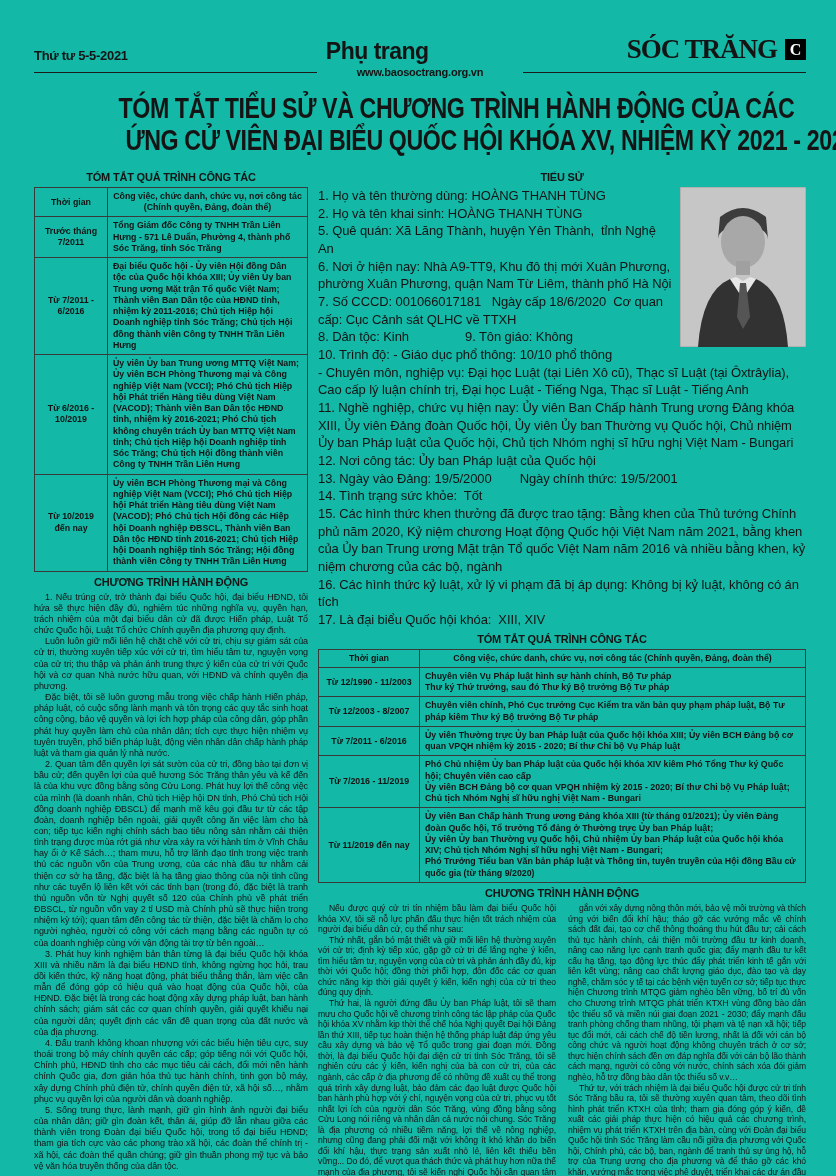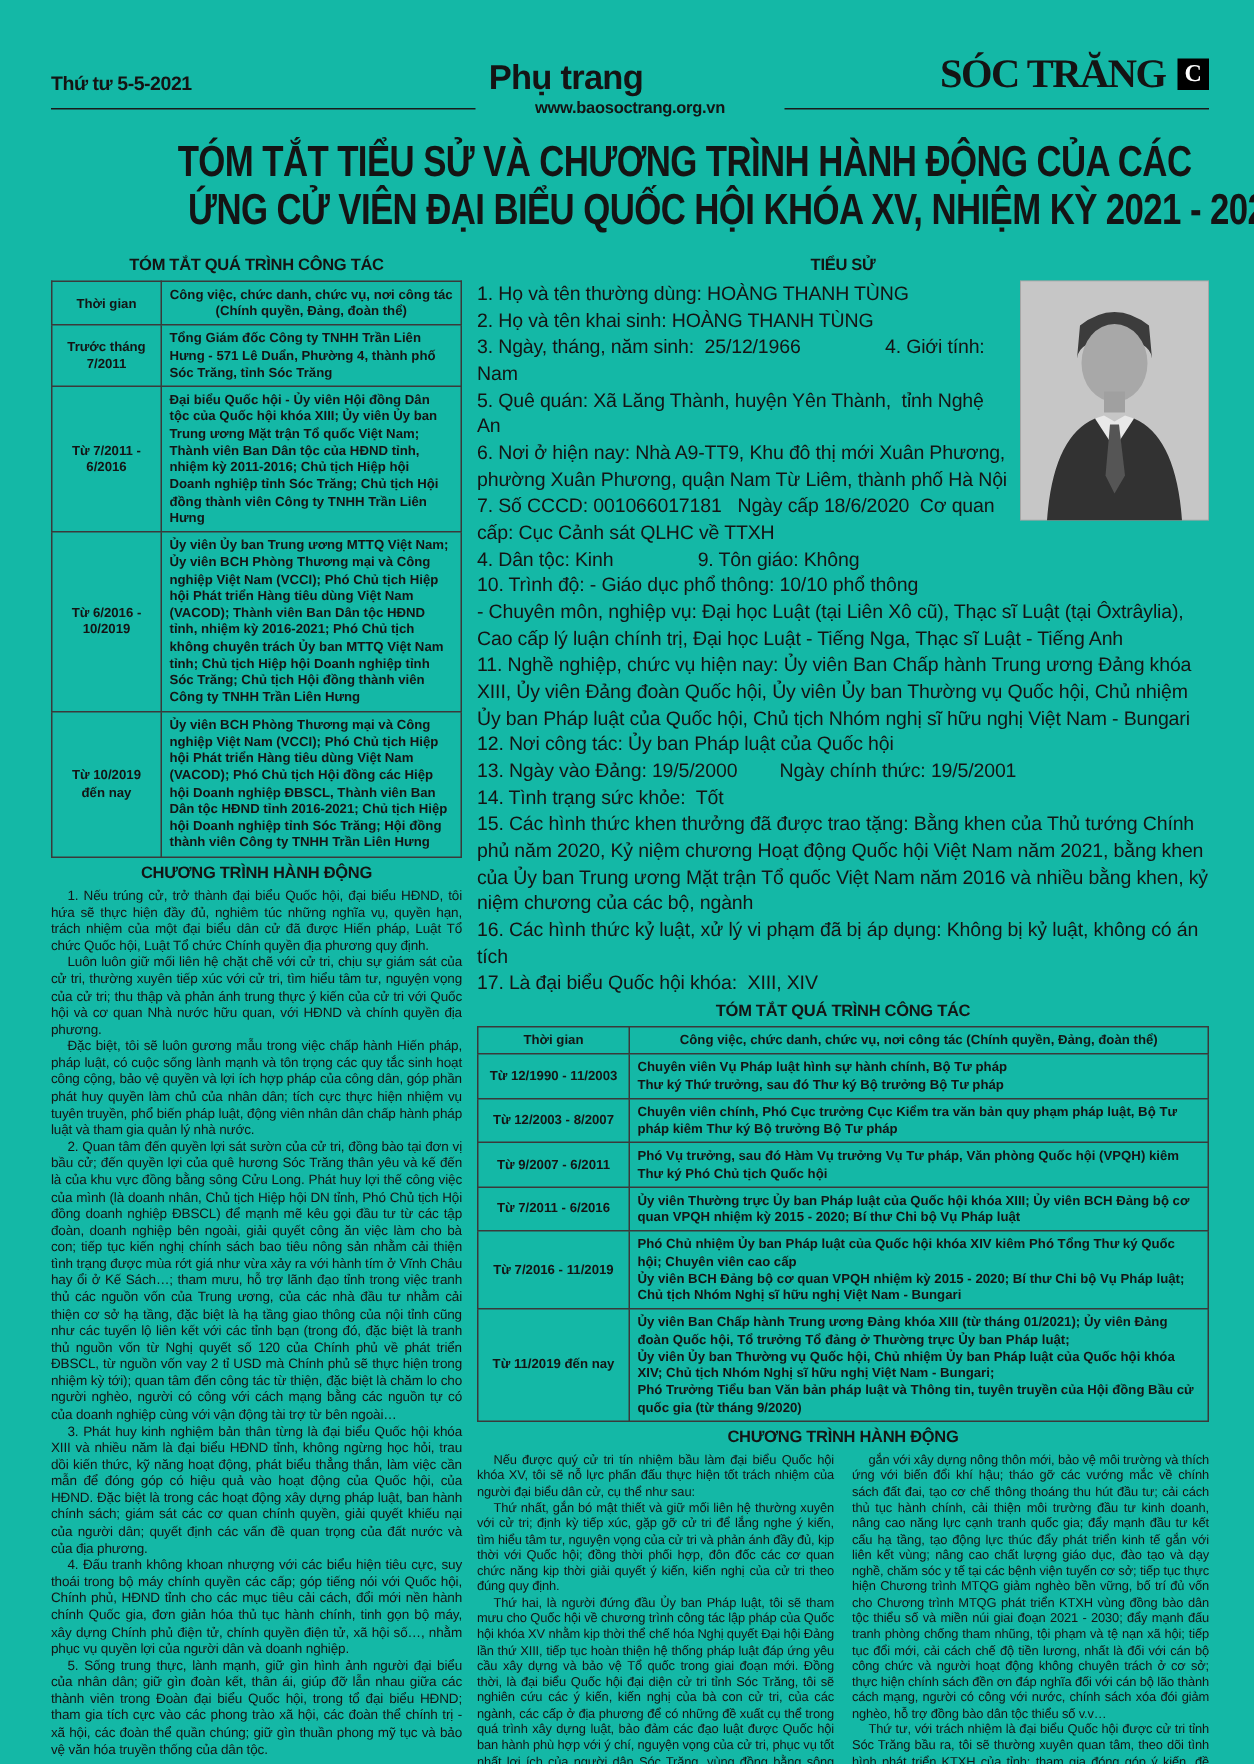--- a/index.html
+++ b/index.html
@@ -140,25 +140,24 @@
               <rect x="56" y="74" width="14" height="14" fill="#a0a0a0"></rect>
               <path d="M18 160 Q22 104 50 92 L63 96 L76 92 Q104 104 108 160 Z" fill="#323232"></path>
               <path d="M50 92 L63 112 L76 92 L70 90 L63 94 L56 90 Z" fill="#e8e8e8"></path>
               <path d="M60 96 L66 96 L70 130 L63 142 L57 130 Z" fill="#555555"></path>
             </svg>
           </div>
           <div>
 
           <div class="bio-line">1. Họ và tên thường dùng: HOÀNG THANH TÙNG</div>
               <div class="bio-line">2. Họ và tên khai sinh: HOÀNG THANH TÙNG</div>
-              <div class="bio-line">3. Ngày, tháng, năm sinh:  25/12/1966                4. Giới tính: Nam</div>
               <div class="bio-line">5. Quê quán: Xã Lăng Thành, huyện Yên Thành,  tỉnh Nghệ An</div>
               <div class="bio-line">6. Nơi ở hiện nay: Nhà A9-TT9, Khu đô thị mới Xuân Phương, phường Xuân Phương, quận Nam Từ Liêm, thành phố Hà Nội</div>
               <div class="bio-line">7. Số CCCD: 001066017181   Ngày cấp 18/6/2020  Cơ quan cấp: Cục Cảnh sát QLHC về TTXH</div>
-              <div class="bio-line">4. Dân tộc: Kinh                9. Tôn giáo: Không</div>
+              <div class="bio-line">8. Dân tộc: Kinh                9. Tôn giáo: Không</div>
               <div class="bio-line">10. Trình độ: - Giáo dục phổ thông: 10/10 phổ thông</div>
               <div class="bio-line">- Chuyên môn, nghiệp vụ: Đại học Luật (tại Liên Xô cũ), Thạc sĩ Luật (tại Ôxtrâylia), Cao cấp lý luận chính trị, Đại học Luật - Tiếng Nga, Thạc sĩ Luật - Tiếng Anh</div>
               <div class="bio-line">11. Nghề nghiệp, chức vụ hiện nay: Ủy viên Ban Chấp hành Trung ương Đảng khóa XIII, Ủy viên Đảng đoàn Quốc hội, Ủy viên Ủy ban Thường vụ Quốc hội, Chủ nhiệm Ủy ban Pháp luật của Quốc hội, Chủ tịch Nhóm nghị sĩ hữu nghị Việt Nam - Bungari</div>
               <div class="bio-line">12. Nơi công tác: Ủy ban Pháp luật của Quốc hội</div>
               <div class="bio-line">13. Ngày vào Đảng: 19/5/2000        Ngày chính thức: 19/5/2001</div>
               <div class="bio-line">14. Tình trạng sức khỏe:  Tốt</div>
               <div class="bio-line">15. Các hình thức khen thưởng đã được trao tặng: Bằng khen của Thủ tướng Chính phủ năm 2020, Kỷ niệm chương Hoạt động Quốc hội Việt Nam năm 2021, bằng khen của Ủy ban Trung ương Mặt trận Tổ quốc Việt Nam năm 2016 và nhiều bằng khen, kỷ niệm chương của các bộ, ngành</div>
               <div class="bio-line">16. Các hình thức kỷ luật, xử lý vi phạm đã bị áp dụng: Không bị kỷ luật, không có án tích</div>
               <div class="bio-line">17. Là đại biểu Quốc hội khóa:  XIII, XIV</div>
             </div>
@@ -184,26 +183,20 @@
                   </td>
                 </tr>
 
                 <tr>
                   <td class="time">Từ 12/2003 - 8/2007</td>
                   <td class="desc">
                     <div class="descline">Chuyên viên chính, Phó Cục trưởng Cục Kiểm tra văn bản quy phạm pháp luật, Bộ Tư pháp kiêm Thư ký Bộ trưởng Bộ Tư pháp</div>
                   </td>
                 </tr>
 
-                <tr>
-                  <td class="time">Từ 9/2007 - 6/2011</td>
-                  <td class="desc">
-                    <div class="descline">Phó Vụ trưởng, sau đó Hàm Vụ trưởng Vụ Tư pháp, Văn phòng Quốc hội (VPQH) kiêm Thư ký Phó Chủ tịch Quốc hội</div>
-                  </td>
-                </tr>
 
                 <tr>
                   <td class="time">Từ 7/2011 - 6/2016</td>
                   <td class="desc">
                     <div class="descline">Ủy viên Thường trực Ủy ban Pháp luật của Quốc hội khóa XIII; Ủy viên BCH Đảng bộ cơ quan VPQH nhiệm kỳ 2015 - 2020; Bí thư Chi bộ Vụ Pháp luật</div>
                   </td>
                 </tr>
 
                 <tr>
                   <td class="time">Từ 7/2016 - 11/2019</td>

